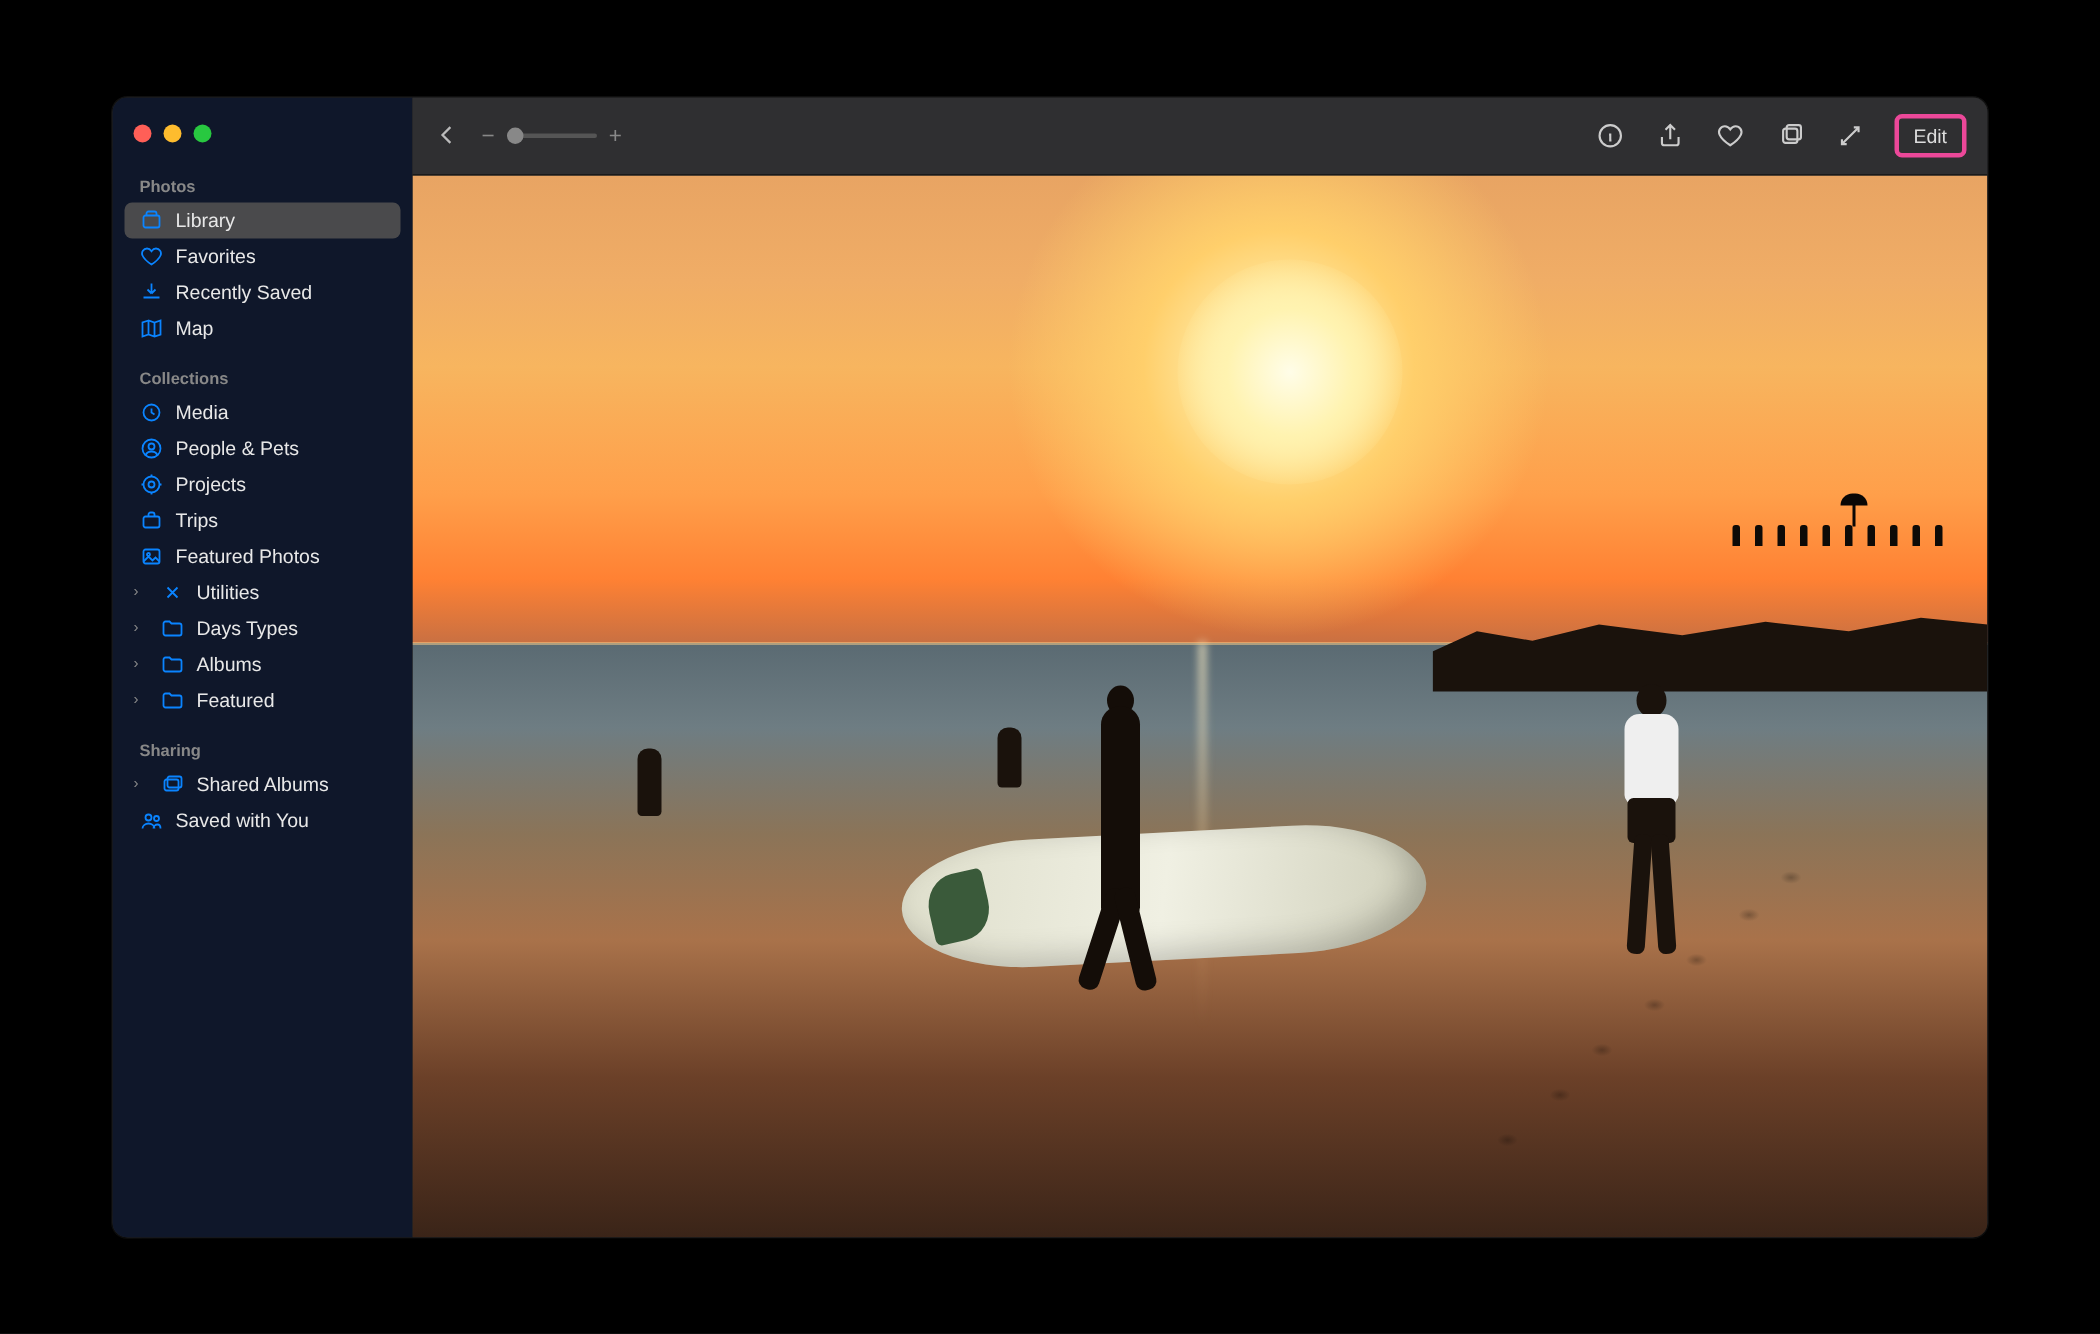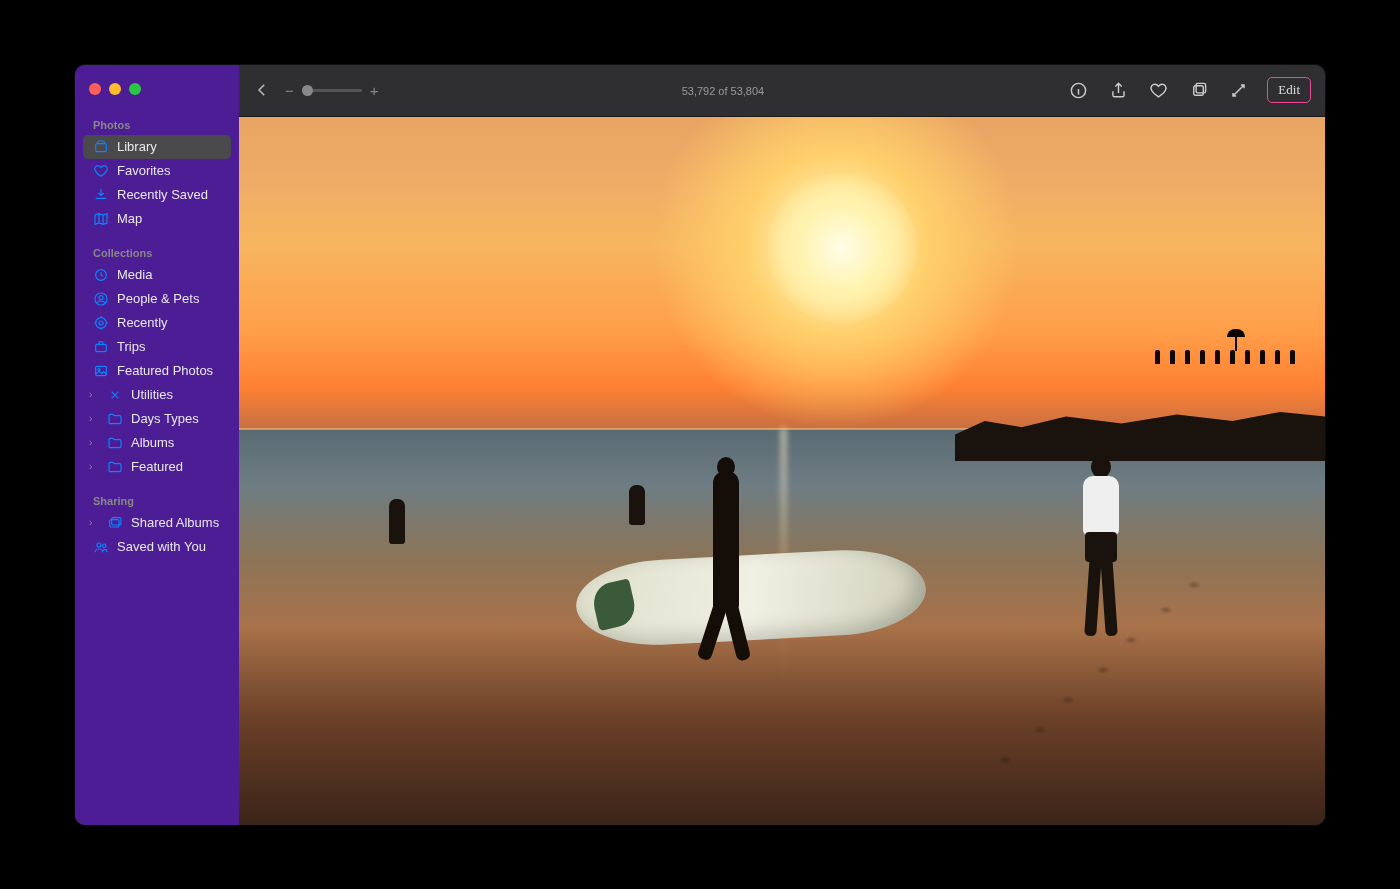--- a/index.html
+++ b/index.html
@@ -16,22 +16,22 @@
     width: 1250px;
     height: 760px;
     background: #2a2a2c;
     border-radius: 10px;
     overflow: hidden;
     box-shadow: 0 20px 60px rgba(0,0,0,0.9), 0 0 0 1px rgba(255,255,255,0.08);
     display: flex;
   }
   
   .sidebar {
-    width: 164px;
-    background: #4c1d95;
+    width: 200px;
+    background: #0f172a;
     padding: 12px 8px 24px 8px;
     overflow-y: auto;
     flex-shrink: 0;
   }
   .traffic-lights { display:flex; gap:8px; padding:6px 6px 18px 6px; }
   .tl { width:12px; height:12px; border-radius:50%; }
   .tl.red{background:#ff5f57;} .tl.yellow{background:#febc2e;} .tl.green{background:#28c840;}
   .section-title {
     color:#888; font-size:11px; font-weight:600;
     padding:6px 10px 4px 10px;
@@ -61,21 +61,21 @@
   .zoom-track { width:60px; height:3px; background:#555; border-radius:2px; position:relative; }
   .zoom-thumb { position:absolute; left:0; top:-4px; width:11px; height:11px; background:#888; border-radius:50%; }
   .tb-center { flex:1; text-align:center; }
   .title-line1 { color:#fff; font-size:13px; font-weight:600; }
   .title-line2 { color:#9a9a9a; font-size:11px; margin-top:1px; }
   .tb-right { display:flex; align-items:center; gap:18px; }
   .tb-icon { color:#ccc; display:flex; align-items:center; justify-content:center; width:22px; height:22px; }
   .tb-icon svg { width:19px; height:19px; }
   .edit-btn {
     color:#ddd; font-size:13px; padding:4px 10px;
-    border:1px solid #ec4899; border-radius:5px; background:transparent;font-family:Liberation Serif, serif;
+    border:3px solid #ec4899; border-radius:5px; background:transparent;
   }
   
   .viewer { flex:1; position:relative; overflow:hidden; }
   .photo {
     position:absolute; inset:0;
     background:
       radial-gradient(circle at 55% 18%, #fff8d8 0%, #ffe59a 6%, #ffcf6b 11%, rgba(255,207,107,0) 22%),
       linear-gradient(to bottom,
         #e8a463 0%, #f0ad66 10%, #f7b55f 18%,
         #ff9f4a 30%, #ff8133 38%, #c97042 44%,
@@ -205,21 +205,21 @@
       <span class="lbl">People &amp; Pets</span>
     </div>
     <div class="sb-item">
       <span class="ic">
         <svg viewBox="0 0 24 24" fill="none" stroke="currentColor" stroke-width="1.8">
             <circle cx="12" cy="12" r="8"></circle>
             <circle cx="12" cy="12" r="3"></circle>
             <path d="M12 2v2M12 20v2M2 12h2M20 12h2"></path>
           </svg>
       </span>
-      <span class="lbl">Recently</span>
+      <span class="lbl">Projects</span>
     </div>
     <div class="sb-item">
       <span class="ic">
         <svg viewBox="0 0 24 24" fill="none" stroke="currentColor" stroke-width="1.8">
             <rect x="4" y="8" width="16" height="11" rx="2"></rect>
             <path d="M9 8V6a2 2 0 0 1 2-2h2a2 2 0 0 1 2 2v2"></path>
           </svg>
       </span>
       <span class="lbl">Trips</span>
     </div>
@@ -303,21 +303,20 @@
         </div>
         <div class="zoom">
           <span>−</span>
           <div class="zoom-track">
               <div class="zoom-thumb"></div>
             </div>
           <span>+</span>
         </div>
       </div>
       <div class="tb-center">
-        <div class="title-line2">53,792 of 53,804</div>
       </div>
       <div class="tb-right">
         <div class="tb-icon">
           <svg viewBox="0 0 24 24" fill="none" stroke="currentColor" stroke-width="1.8">
               <circle cx="12" cy="12" r="9"></circle>
               <path d="M12 8h.01M11 11h1v5h1"></path>
             </svg>
         </div>
         <div class="tb-icon">
           <svg viewBox="0 0 24 24" fill="none" stroke="currentColor" stroke-width="1.8">

